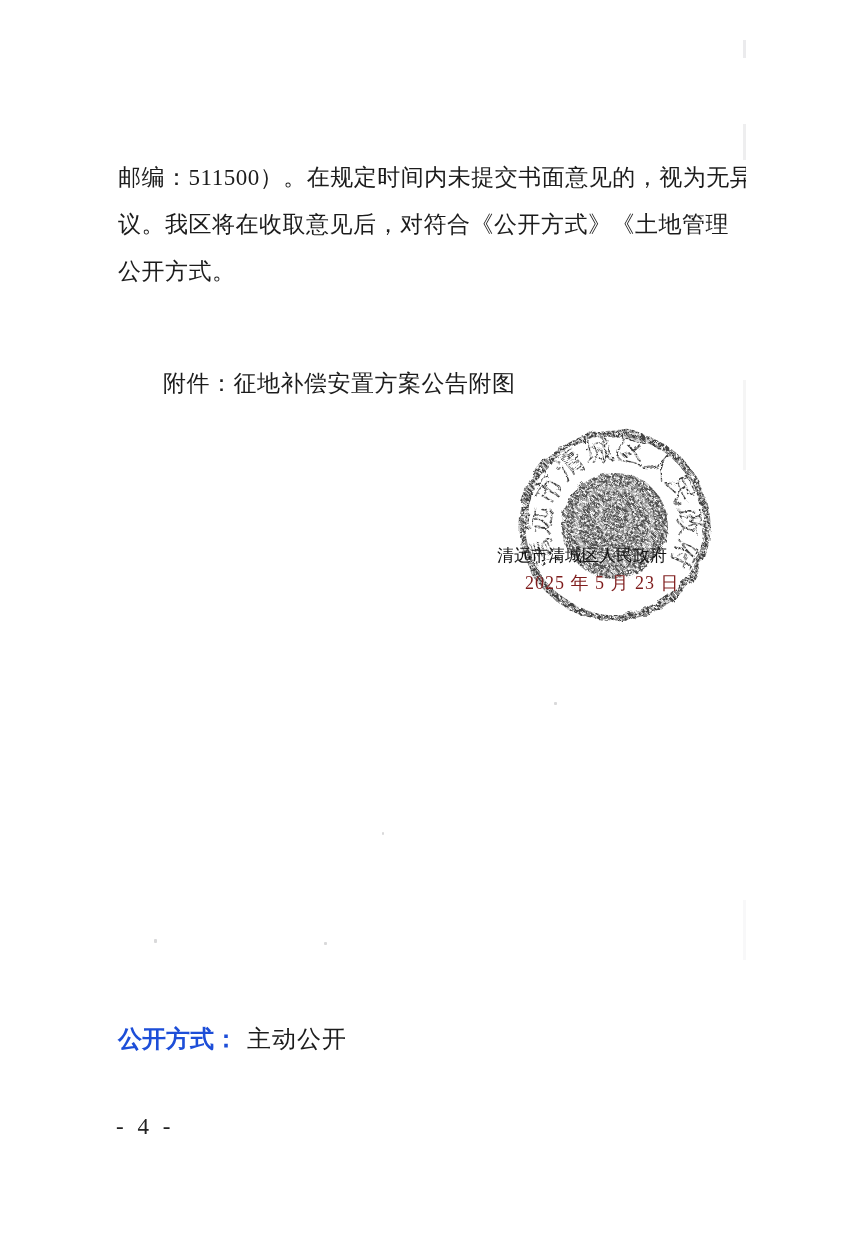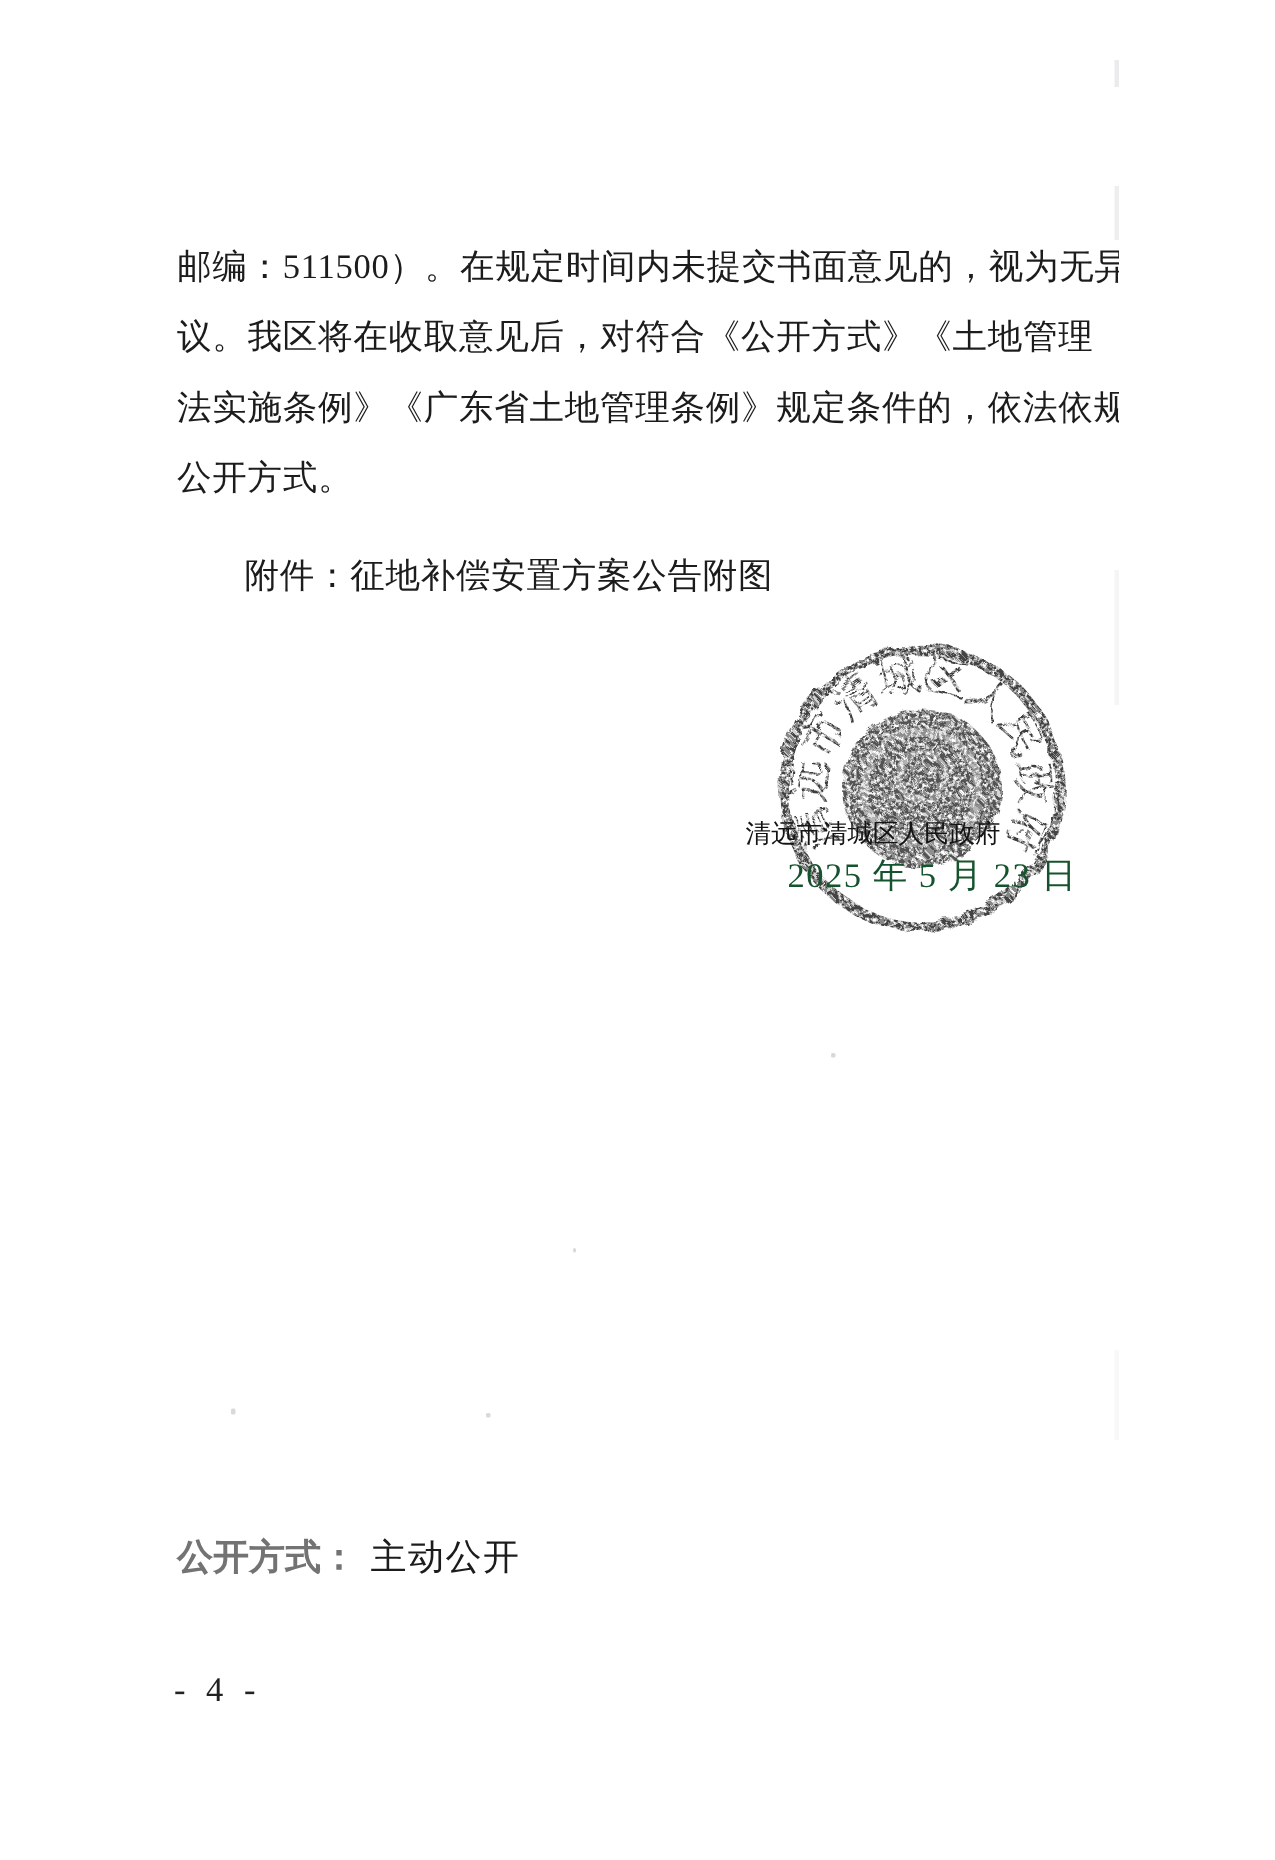--- a/index.html
+++ b/index.html
@@ -55,39 +55,39 @@
     white-space: nowrap;
     color: #141414;
     z-index: 3;
   }
   .issue-date {
     position: absolute;
     left: 525px;
     top: 560px;
     height: 47px;
     line-height: 47px;
-    font-size: 23px;
+    font-size: 18px;
     letter-spacing: 1px;
     white-space: nowrap;
-    color: #14532d;
+    color: #7f1d1d;
     z-index: 3;
   }
   .publicity {
     position: absolute;
     left: 118px;
     top: 1016px;
     height: 47px;
     line-height: 47px;
     font-size: 24px;
     white-space: nowrap;
   }
   .publicity .pub-label {
     font-family: Liberation Serif, serif;
     font-weight: bold;
-    color: #737373;
+    color: #1d4ed8;
   }
   .publicity .pub-value {
     margin-left: 9px;
     letter-spacing: 1px;
     text-align: right;
   }
   .page-num {
     position: absolute;
     left: 116px;
     top: 1103px;
@@ -111,21 +111,20 @@
   }
 </style>
 </head>
 <body>
 
 <div class="page">
 
   <div class="body-text">
     <div class="body-line">邮编：511500）。在规定时间内未提交书面意见的，视为无异</div>
     <div class="body-line">议。我区将在收取意见后，对符合《公开方式》《土地管理</div>
-    <div class="body-line">法实施条例》《广东省土地管理条例》规定条件的，依法依规</div>
     <div class="body-line">公开方式。</div>
   </div>
 
   <div class="attachment">附件：征地补偿安置方案公告附图</div>
 
   <div class="seal-wrap">
     <svg width="200" height="200" viewBox="0 0 200 200">
       <defs>
         <path id="ringPath" d="M 44.6 135.9 A 66 66 0 1 1 155.4 135.9" fill="none"></path>
         <filter id="speckle" x="-15%" y="-15%" width="130%" height="130%">

